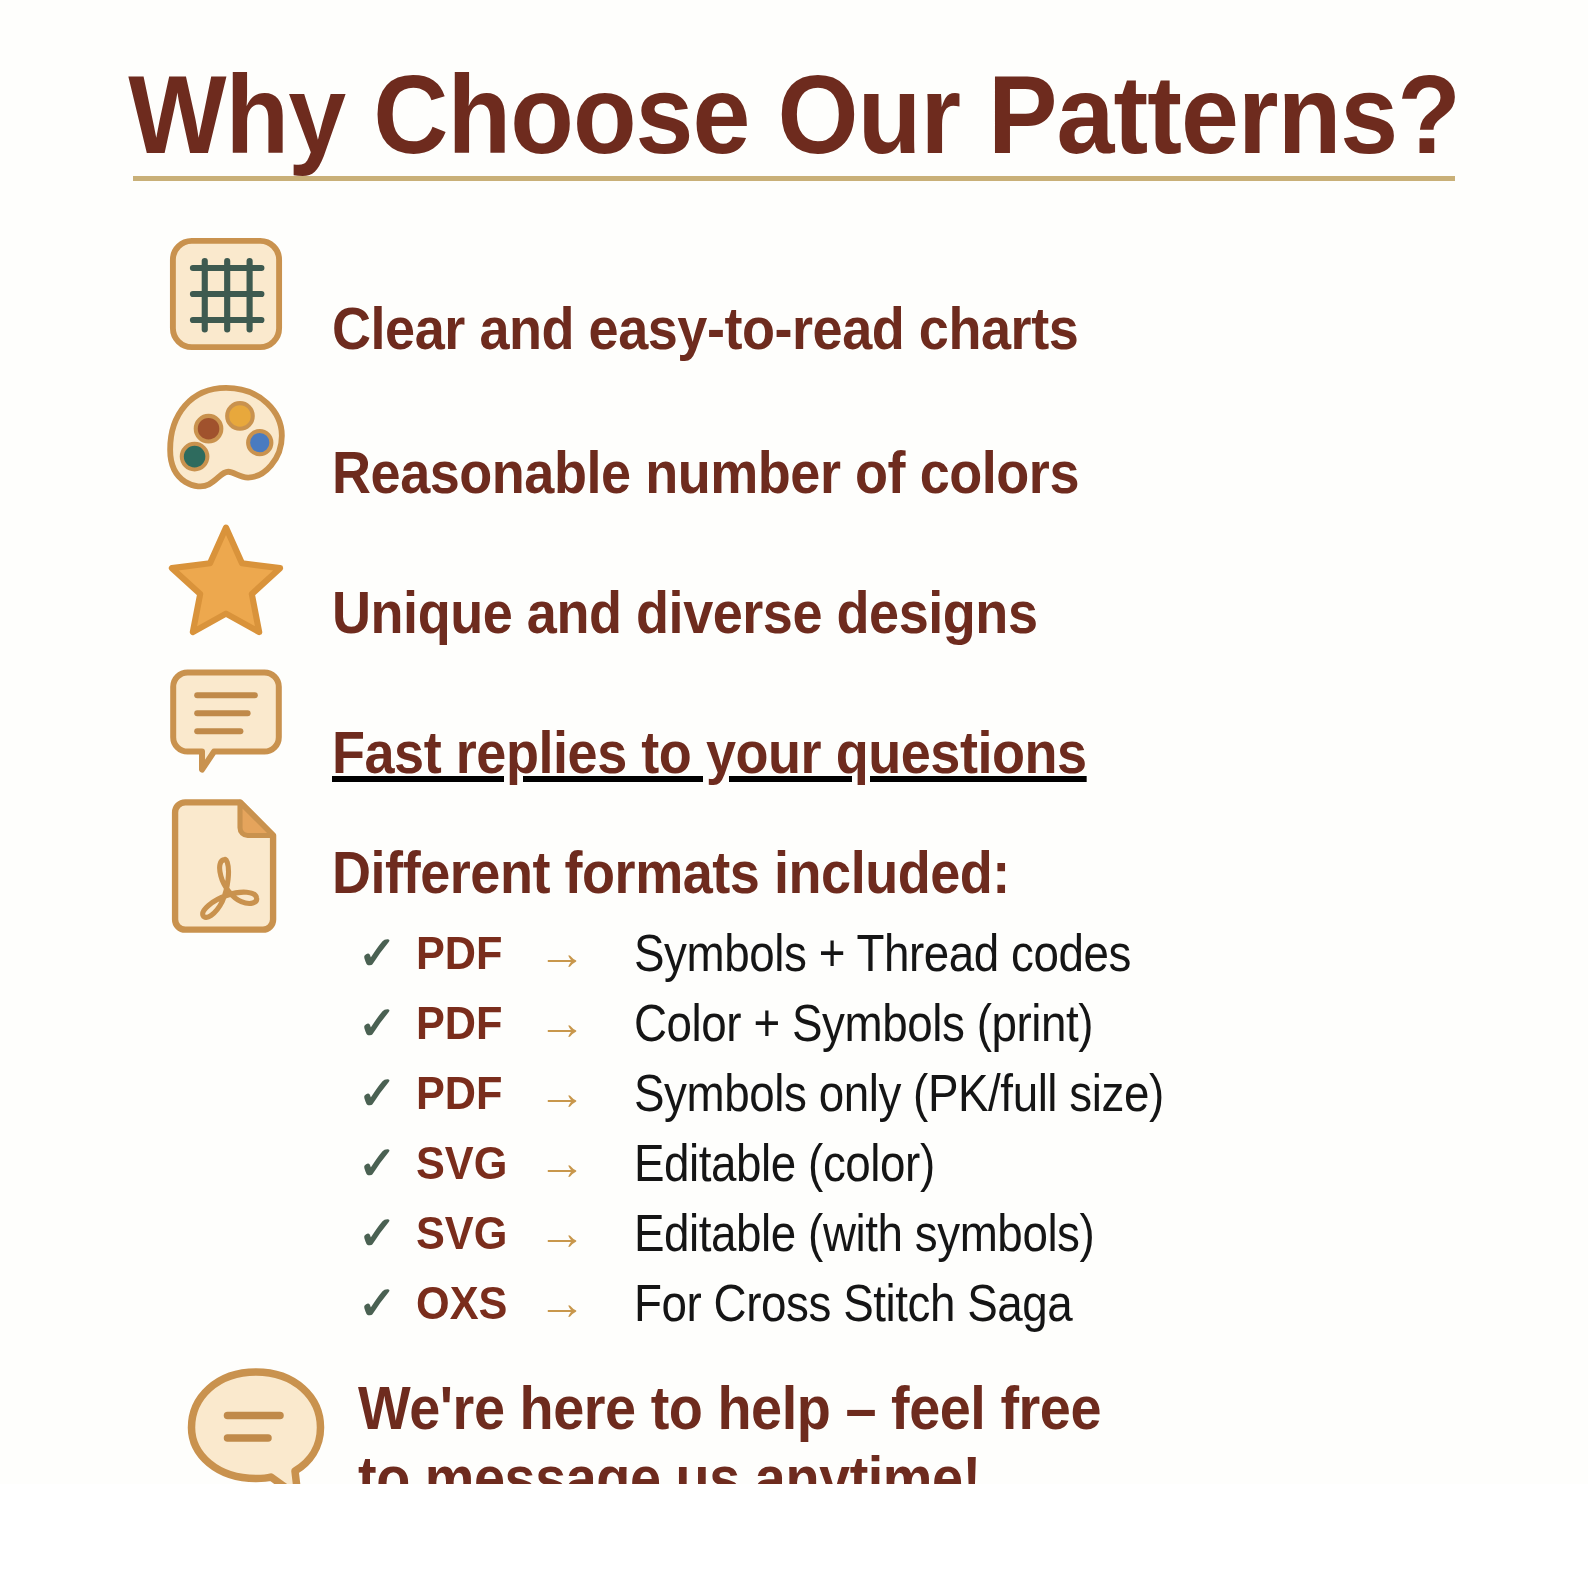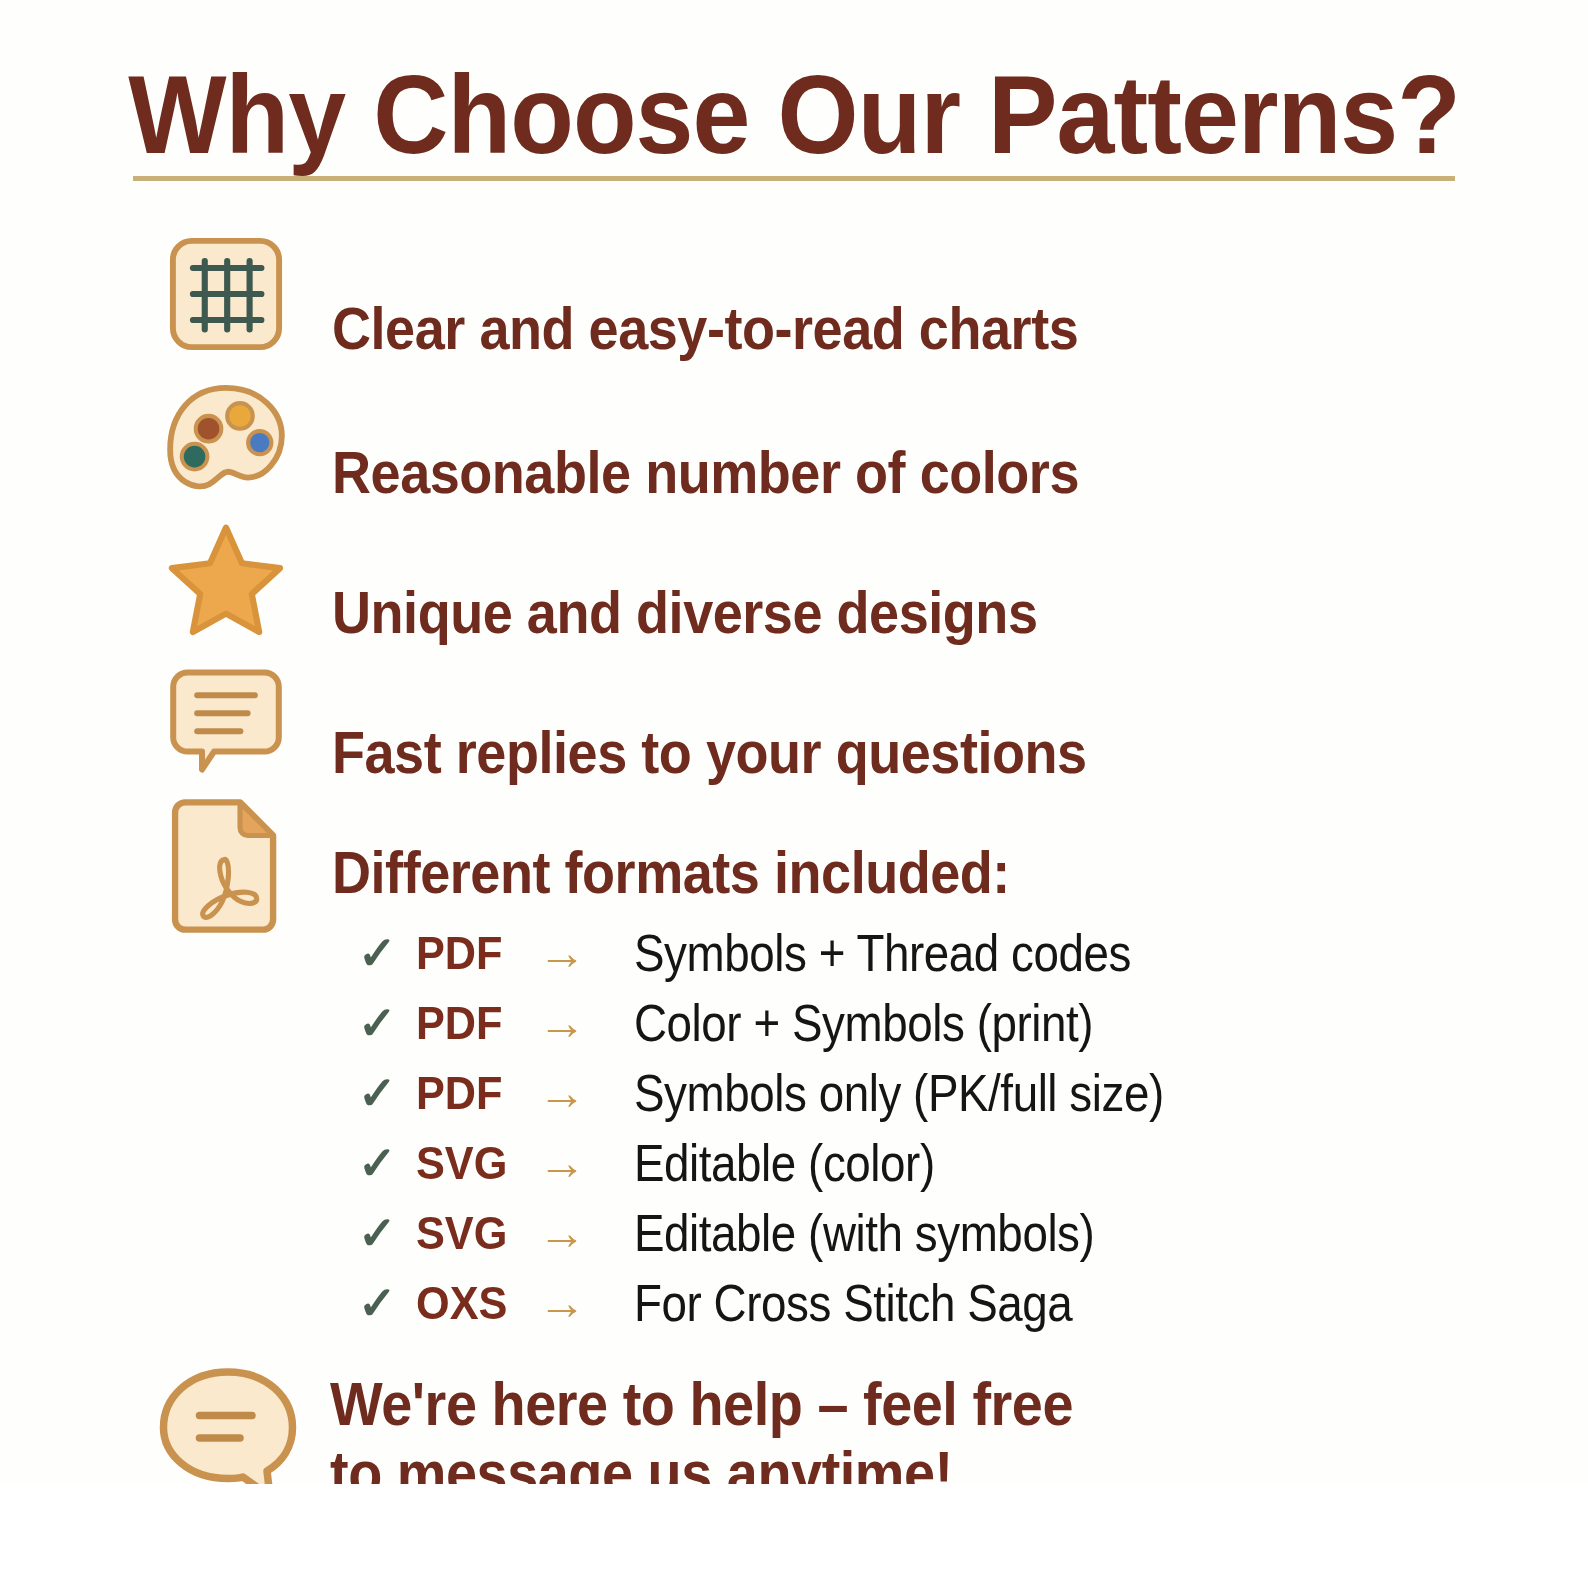--- a/index.html
+++ b/index.html
@@ -69,21 +69,21 @@
     transform: scaleX(0.9);
     transform-origin: left center;
     white-space: nowrap;
     margin-left: 40px;
     letter-spacing: -0.5px;
   }
 
   .f1 { top: 228px; }
   .f2 { top: 372px; }
   .f3 { top: 512px; }
-  .f4 { top: 652px; }
+  .f4 { top: 652px; text-decoration: underline; }
   .f5 { top: 800px; align-items: center; }
   .f5 .f-label { margin-top: 12px; }
 
   
   .formats {
     position: absolute;
     left: 352px;
     top: 918px;
     width: 1080px;
   }
@@ -125,24 +125,24 @@
     color: #151515;
     white-space: nowrap;
     transform: scaleX(0.88);
     transform-origin: left center;
     letter-spacing: -0.5px;
   }
 
   
   .footer {
     position: absolute;
-    left: 148px;
+    left: 176px;
     top: 1352px;
     display: flex;
-    align-items: center;
+    align-items: flex-end;
   }
   .footer .icon-slot {
     width: 160px;
     height: 160px;
     flex: 0 0 160px;
     display: flex;
     align-items: center;
     justify-content: center;
   }
   .footer-text {

